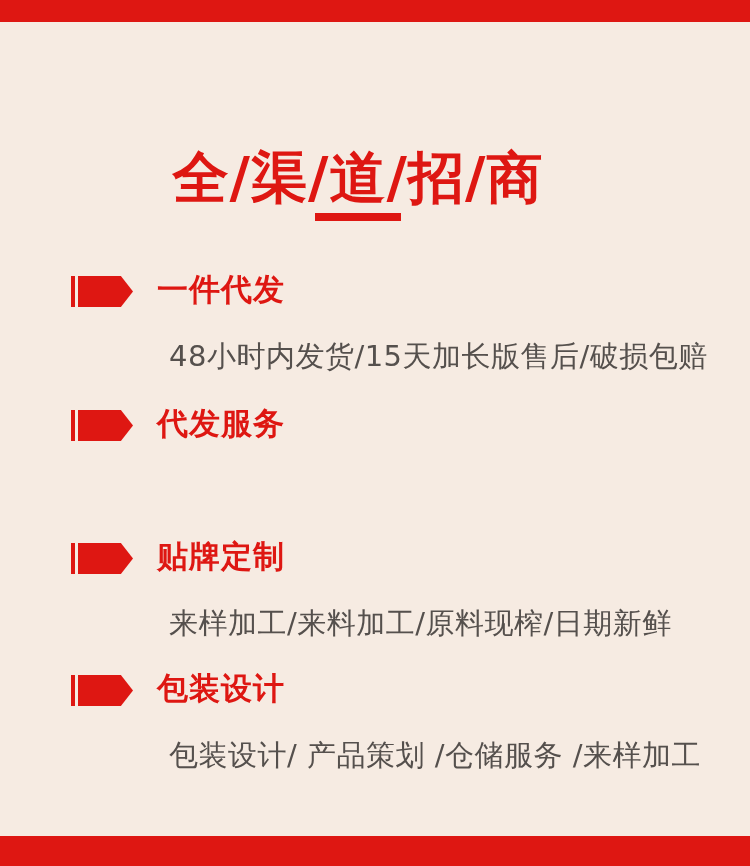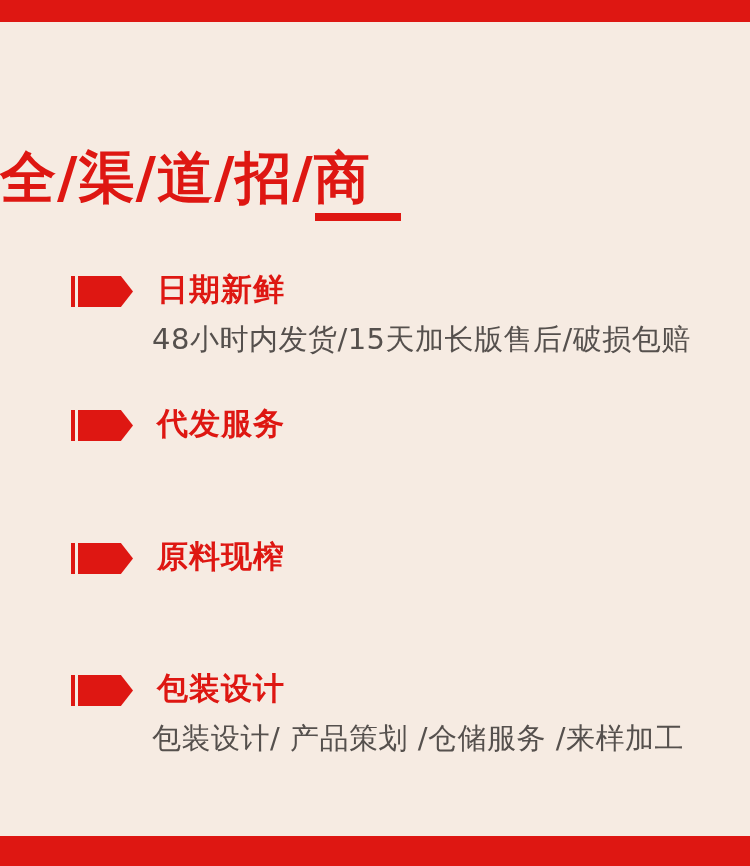--- a/index.html
+++ b/index.html
@@ -28,21 +28,21 @@
     background: var(--red);
   }
   .bar.top { top: 0; height: 22px; }
   .bar.bottom { bottom: 0; height: 30px; }
 
   .title-wrap {
     position: absolute;
     top: 148px;
     left: 0;
     width: 716px;
-    text-align: left;
+    text-align: center;
   }
   .title {
     margin: 0;
     font-family: "DejaVu Serif", "Liberation Serif", serif;
     font-weight: 700;
     font-size: 56px;
     line-height: 58px;
     color: var(--red);
     letter-spacing: 1px;
   }
@@ -92,21 +92,21 @@
     line-height: 38px;
     font-weight: 700;
     color: var(--red);
     letter-spacing: 1px;
     white-space: nowrap;
   }
   .feature-details {
     position: absolute;
     left: 152px;
     top: 48px;
-    margin: 0;
+    margin: 17px;
     font-size: 29px;
     line-height: 36px;
     font-weight: 400;
     color: var(--gray);
     letter-spacing: 0.5px;
     white-space: nowrap;
   }
 </style>
 </head>
 <body>
@@ -118,38 +118,39 @@
   <header class="title-wrap">
     <h1 class="title">全/渠/道/招/商</h1>
     <div class="title-underline"></div>
   </header>
 
   <section class="feature" style="top:273px">
     <div class="arrow">
       <span class="arrow-stripe"></span>
       <span class="arrow-body"></span>
     </div>
-    <h2 class="feature-heading">日期新鲜</h2>
+    <h2 class="feature-heading">一件代发</h2>
     <p class="feature-details">48小时内发货/15天加长版售后/破损包赔</p>
   </section>
 
   <section class="feature" style="top:407px">
     <div class="arrow">
       <span class="arrow-stripe"></span>
       <span class="arrow-body"></span>
     </div>
     <h2 class="feature-heading">代发服务</h2>
   </section>
 
   <section class="feature" style="top:540px">
     <div class="arrow">
       <span class="arrow-stripe"></span>
       <span class="arrow-body"></span>
     </div>
-    <h2 class="feature-heading">原料现榨</h2>
+    <h2 class="feature-heading">贴牌定制</h2>
+    <p class="feature-details">来样加工/来料加工/原料现榨/日期新鲜</p>
   </section>
 
   <section class="feature" style="top:672px">
     <div class="arrow">
       <span class="arrow-stripe"></span>
       <span class="arrow-body"></span>
     </div>
     <h2 class="feature-heading">包装设计</h2>
     <p class="feature-details">包装设计/ 产品策划 /仓储服务 /来样加工</p>
   </section>

